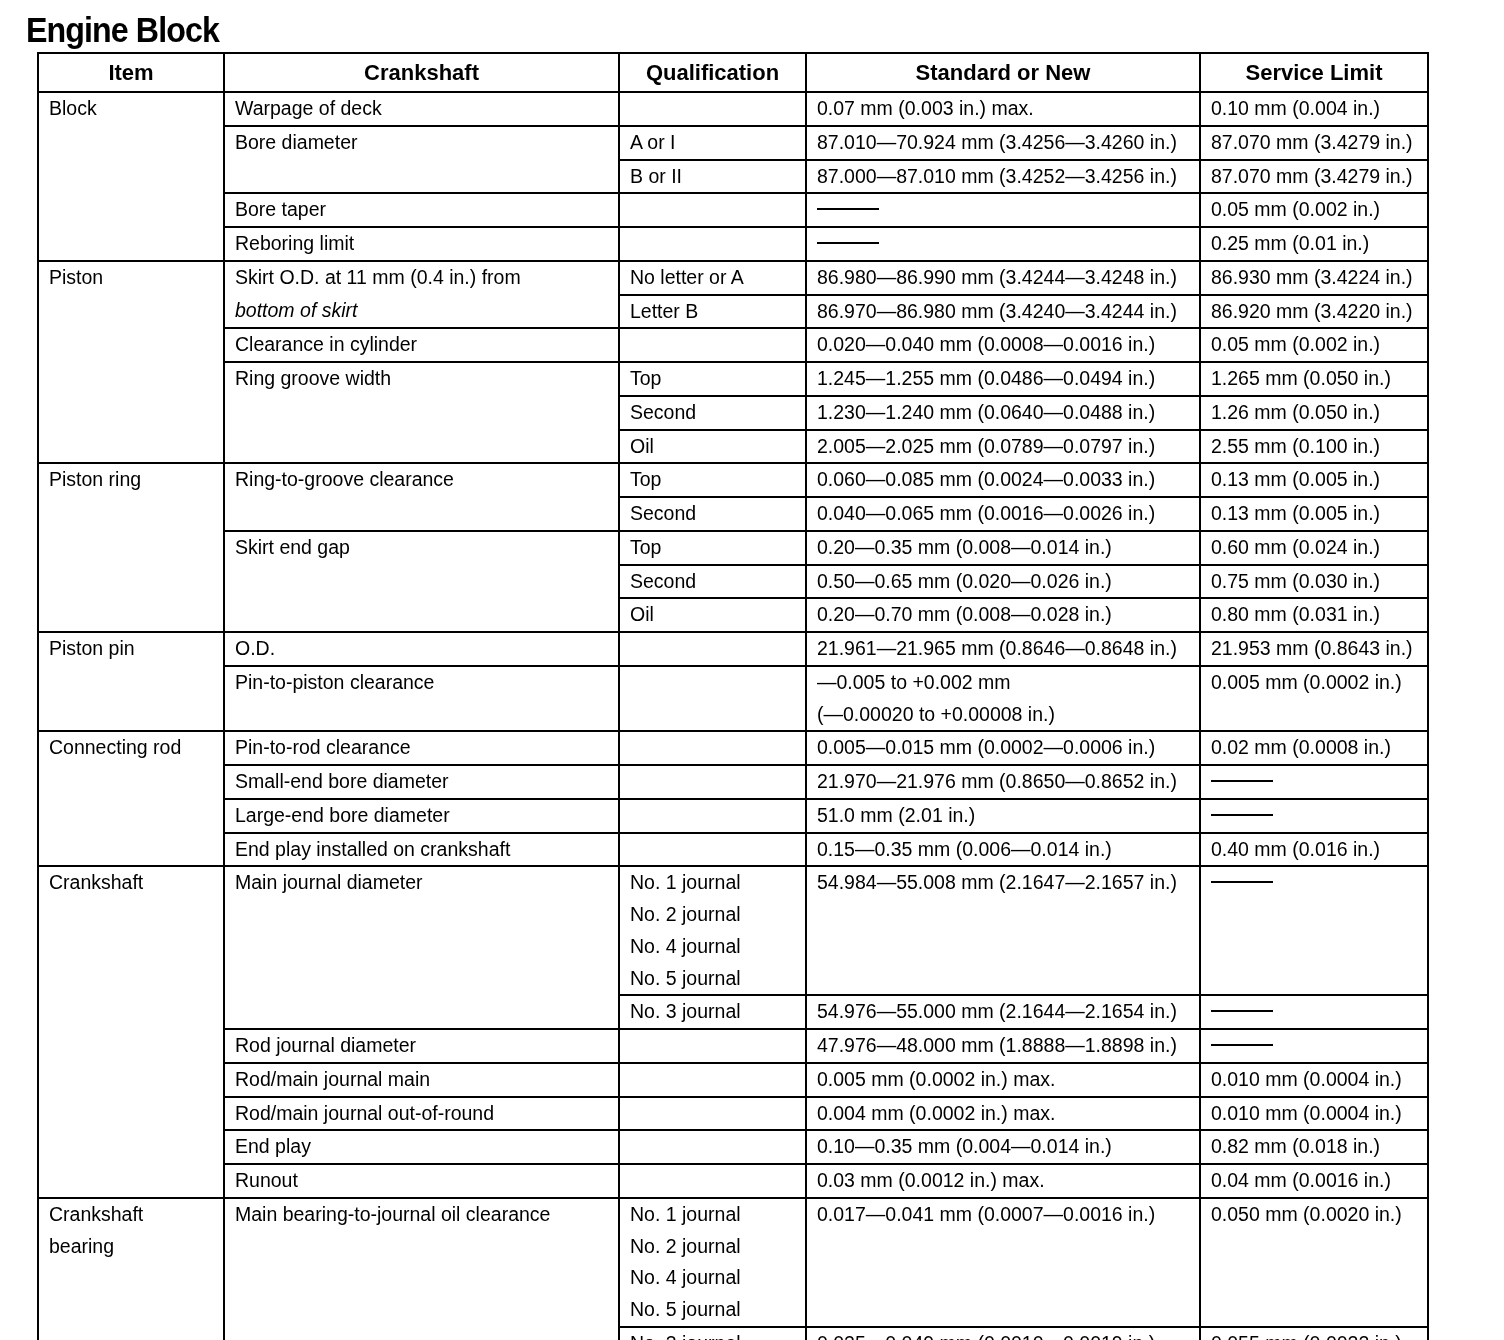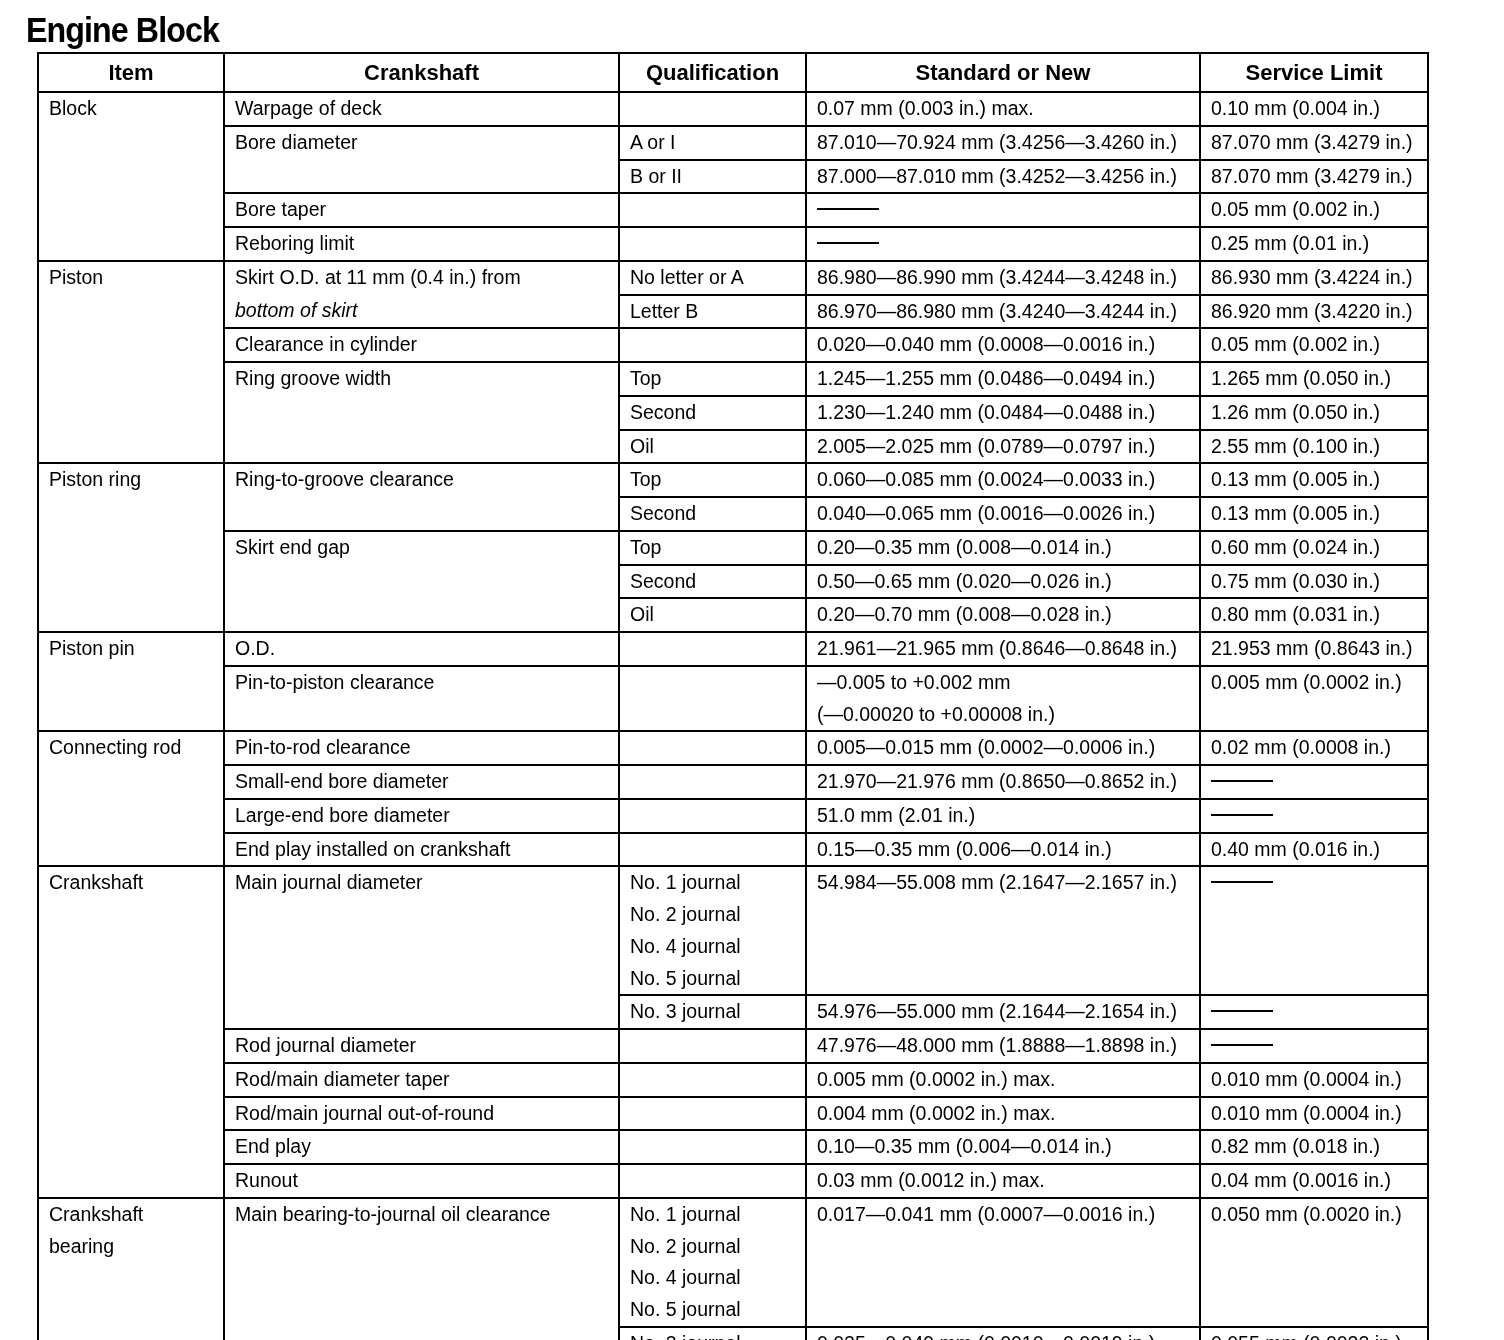--- a/index.html
+++ b/index.html
@@ -99,21 +99,21 @@
       <td>0.05 mm (0.002 in.)</td>
     </tr>
     <tr>
       <td rowspan="3">Ring groove width</td>
       <td>Top</td>
       <td>1.245—1.255 mm (0.0486—0.0494 in.)</td>
       <td>1.265 mm (0.050 in.)</td>
     </tr>
     <tr>
       <td>Second</td>
-      <td>1.230—1.240 mm (0.0484—0.0488 in.)</td>
+      <td>1.230—1.240 mm (0.0640—0.0488 in.)</td>
       <td>1.26 mm (0.050 in.)</td>
     </tr>
     <tr>
       <td>Oil</td>
       <td>2.005—2.025 mm (0.0789—0.0797 in.)</td>
       <td>2.55 mm (0.100 in.)</td>
     </tr>
 
     <tr>
       <td rowspan="5">Piston ring</td>
@@ -208,21 +208,21 @@
       <td>54.976—55.000 mm (2.1644—2.1654 in.)</td>
       <td><span class="dash"></span></td>
     </tr>
     <tr>
       <td>Rod journal diameter</td>
       <td></td>
       <td>47.976—48.000 mm (1.8888—1.8898 in.)</td>
       <td><span class="dash"></span></td>
     </tr>
     <tr>
-      <td>Rod/main diameter taper</td>
+      <td>Rod/main journal main</td>
       <td></td>
       <td>0.005 mm (0.0002 in.) max.</td>
       <td>0.010 mm (0.0004 in.)</td>
     </tr>
     <tr>
       <td>Rod/main journal out-of-round</td>
       <td></td>
       <td>0.004 mm (0.0002 in.) max.</td>
       <td>0.010 mm (0.0004 in.)</td>
     </tr>

